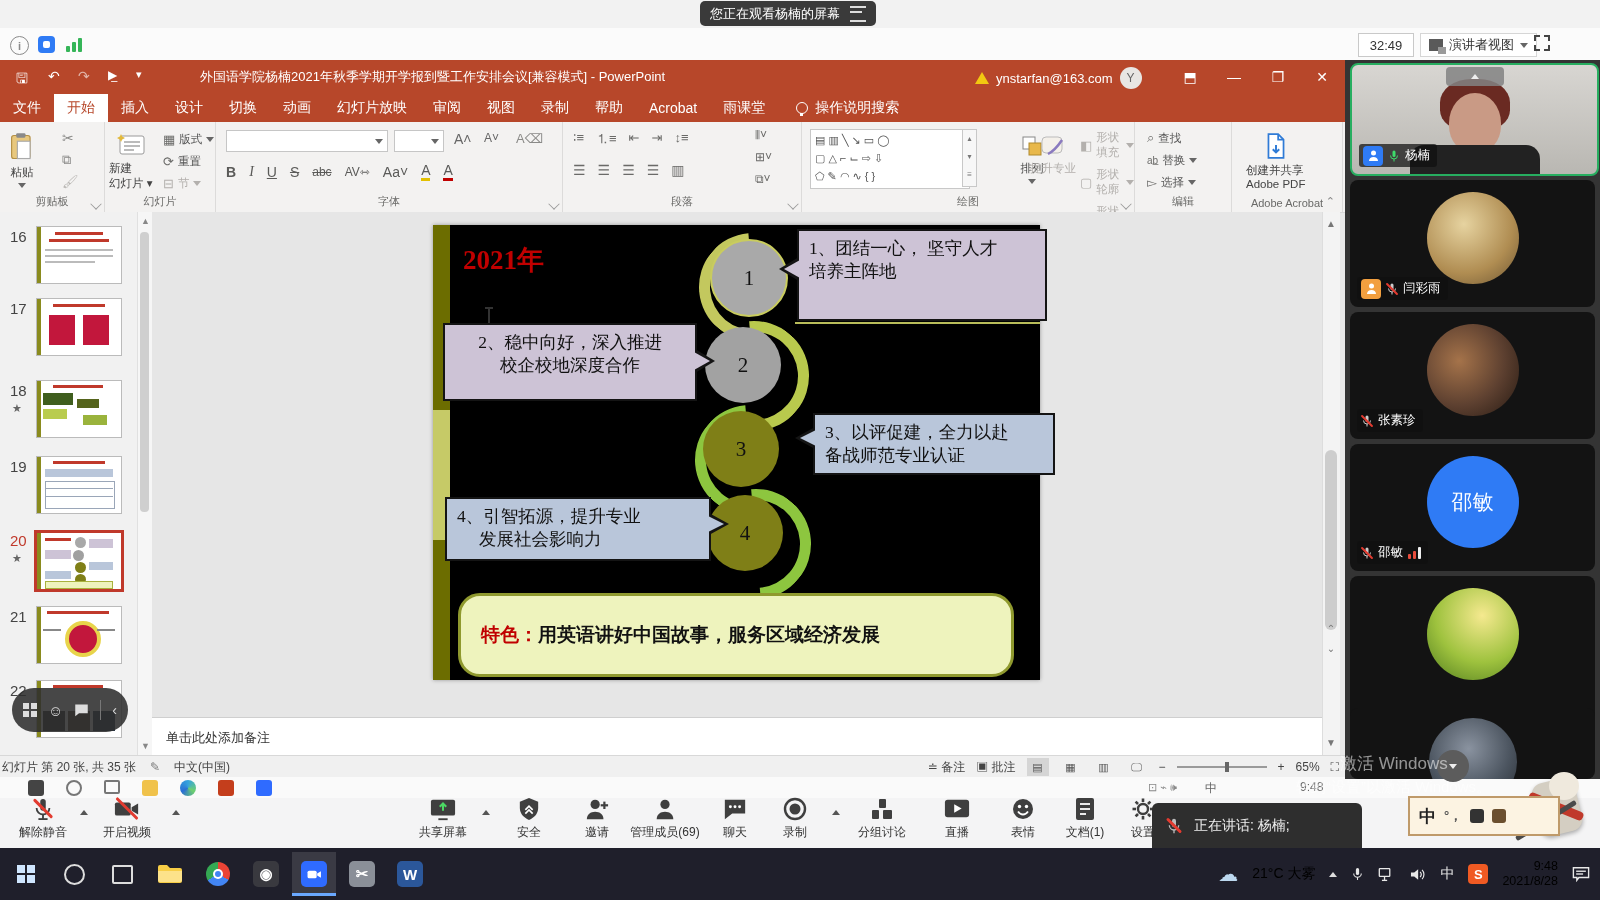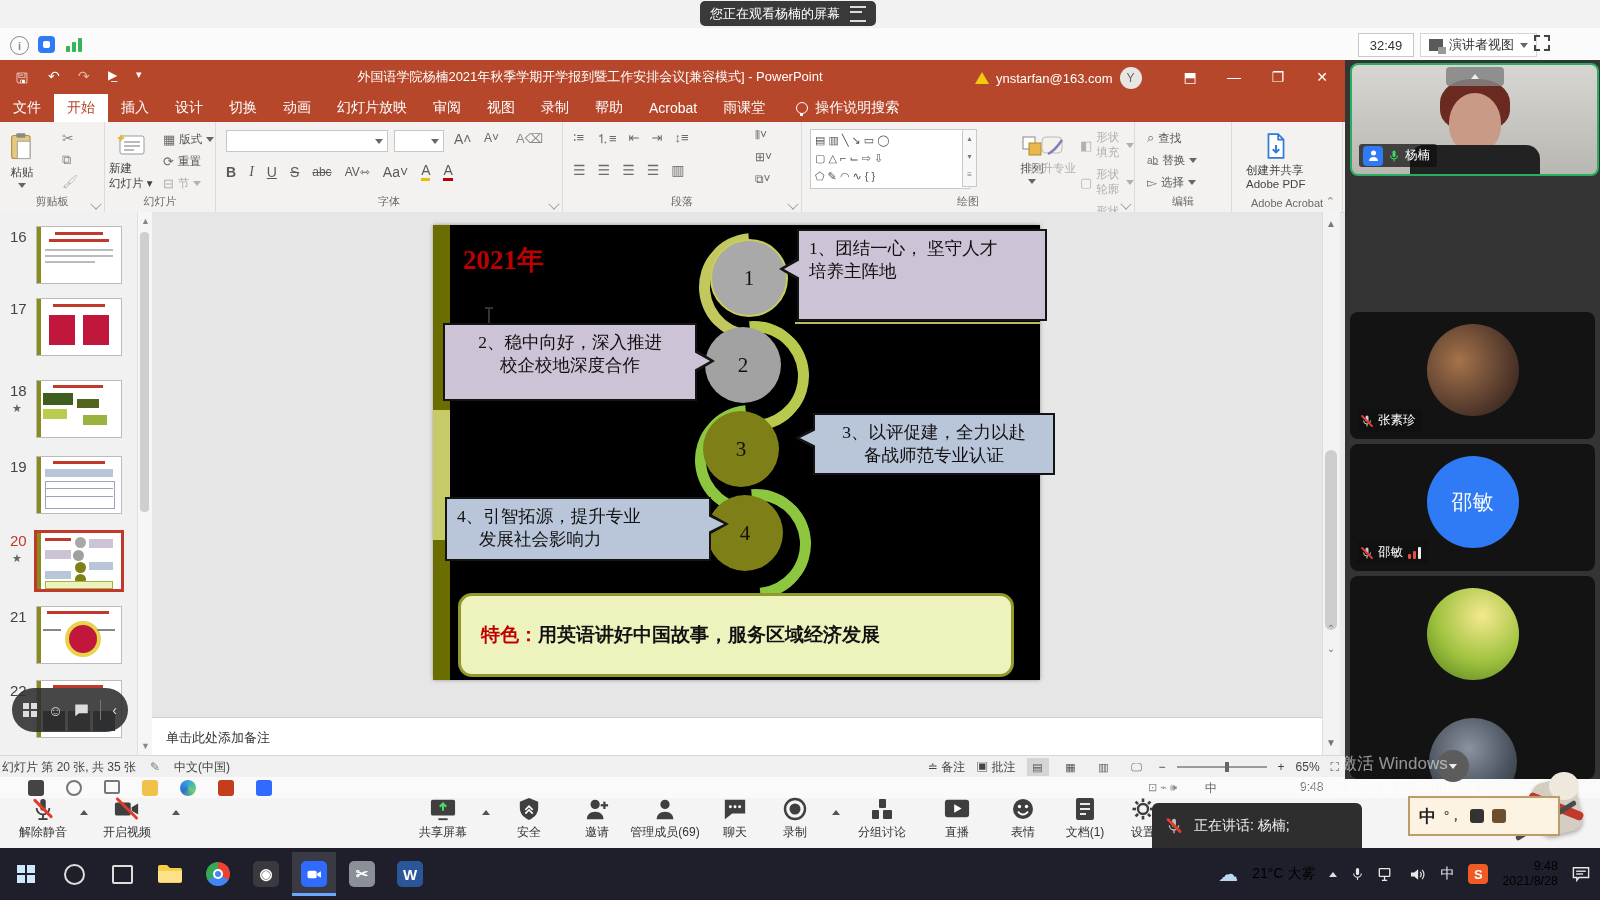--- a/index.html
+++ b/index.html
@@ -35,21 +35,21 @@
   #fs-ic{left:1534px;top:35px;width:16px;height:16px;
      background:linear-gradient(#444,#444) left top/6px 2px,linear-gradient(#444,#444) left top/2px 6px,
        linear-gradient(#444,#444) right top/6px 2px,linear-gradient(#444,#444) right top/2px 6px,
        linear-gradient(#444,#444) left bottom/6px 2px,linear-gradient(#444,#444) left bottom/2px 6px,
        linear-gradient(#444,#444) right bottom/6px 2px,linear-gradient(#444,#444) right bottom/2px 6px;
      background-repeat:no-repeat;}
 
   
   #ppt-titlebar{left:0;top:60px;width:1345px;height:34px;background:#B7472A;color:#fff;}
   .qat{position:absolute;top:68px;color:#fff;font-size:14px;}
-  #ppt-title{left:0;top:60px;width:1000px;height:34px;display:flex;align-items:center;justify-content:center;
+  #ppt-title{left:0;top:60px;width:1000px;height:34px;display:flex;align-items:center;
       color:#fff;font-size:13px;}
   #acct{left:975px;top:67px;display:flex;align-items:center;gap:7px;color:#fff;font-size:13px;}
   .warn-tri{width:0;height:0;border-left:7px solid transparent;border-right:7px solid transparent;border-bottom:12px solid #f2c811;position:relative;}
   #avatar-y{width:22px;height:22px;border-radius:50%;background:#e8e6e3;color:#666;font-size:12px;
       display:flex;align-items:center;justify-content:center;}
   .win-ctl{position:absolute;top:60px;width:44px;height:34px;color:#fff;font-size:14px;display:flex;align-items:center;justify-content:center;}
 
   #tab-row{left:0;top:94px;width:1345px;height:28px;background:#B7472A;display:flex;align-items:stretch;color:#fff;font-size:14px;}
   .tab{padding:0 13px;display:flex;align-items:center;}
   .tab.sel{background:#fff;color:#B7472A;}
@@ -94,21 +94,21 @@
   #sl-title{position:absolute;left:30px;top:18px;color:#c00000;font-weight:bold;font-size:27px;line-height:34px;}
   .circ{position:absolute;border-radius:50%;display:flex;align-items:center;justify-content:center;
      font-size:21px;color:#111;}
   .cres{position:absolute;border-radius:50%;border:11px solid transparent;}
   .callout{position:absolute;border:2px solid #141414;font-size:17.5px;line-height:23px;padding:6px 10px;color:#111;}
   .lav{background:#cdc3d6;}
   .blu{background:#b9c6da;}
   .ptr{position:absolute;width:0;height:0;}
   #divider{position:absolute;left:362px;top:97px;width:245px;height:2px;background:#b9bd5a;}
   #feature{position:absolute;left:25px;top:368px;width:550px;height:78px;background:#eef3bd;
-     border:3px solid #8f992e;border-radius:14px;font-family:Liberation Serif, serif;}
+     border:3px solid #8f992e;border-radius:22px;font-family:Liberation Serif, serif;}
   #feature div{position:absolute;left:20px;top:26px;font-size:19px;font-weight:bold;color:#111;}
   #feature b{color:#c00000;}
   #cursor-i{position:absolute;left:55px;top:84px;width:2px;height:15px;background:#333;}
   #cursor-i:before,#cursor-i:after{content:"";position:absolute;left:-3px;width:8px;height:2px;background:#333;}
   #cursor-i:before{top:-2px;} #cursor-i:after{bottom:-2px;}
 
   
   #ppt-scroll{left:1322px;top:212px;width:17px;height:543px;background:#f3f3f3;border-left:1px solid #ddd;
      font-size:10px;color:#777;}
   .sc-btn{position:absolute;left:1px;width:14px;height:16px;display:flex;align-items:center;justify-content:center;}
@@ -540,21 +540,21 @@
         <div>培养主阵地</div>
         <span class="ptr" style="left:-20px;top:26px;border-top:12px solid transparent;border-bottom:12px solid transparent;border-right:20px solid #141414;"></span>
         <span class="ptr" style="left:-15px;top:29px;border-top:9px solid transparent;border-bottom:9px solid transparent;border-right:16px solid #cdc3d6;"></span>
       </div>
       <div class="callout lav" style="left:10px;top:98px;width:230px;height:62px;text-align:center;">
         <div>2、稳中向好，深入推进</div>
         <div>校企校地深度合作</div>
         <span class="ptr" style="right:-20px;top:24px;border-top:12px solid transparent;border-bottom:12px solid transparent;border-left:20px solid #141414;"></span>
         <span class="ptr" style="right:-15px;top:27px;border-top:9px solid transparent;border-bottom:9px solid transparent;border-left:16px solid #cdc3d6;"></span>
       </div>
-      <div class="callout blu" style="left:380px;top:188px;width:218px;height:46px;text-align:center;">
+      <div class="callout blu" style="left:380px;top:188px;width:218px;height:46px;text-align:left;">
         <div>3、以评促建，全力以赴</div>
         <div>备战师范专业认证</div>
         <span class="ptr" style="left:-20px;top:12px;border-top:11px solid transparent;border-bottom:11px solid transparent;border-right:20px solid #141414;"></span>
         <span class="ptr" style="left:-15px;top:15px;border-top:8px solid transparent;border-bottom:8px solid transparent;border-right:16px solid #b9c6da;"></span>
       </div>
       <div class="callout blu" style="left:12px;top:272px;width:242px;height:48px;">
         <div>4、引智拓源，提升专业</div>
         <div style="padding-left:22px;">发展社会影响力</div>
         <span class="ptr" style="right:-20px;top:14px;border-top:11px solid transparent;border-bottom:11px solid transparent;border-left:20px solid #141414;"></span>
         <span class="ptr" style="right:-15px;top:17px;border-top:8px solid transparent;border-bottom:8px solid transparent;border-left:16px solid #b9c6da;"></span>
@@ -766,20 +766,40 @@
         </span>
         <svg width="12" height="14" viewBox="0 0 24 26" fill="#3ddc6a">
             <rect x="9" y="2" width="6" height="13" rx="3"></rect>
             <path d="M5 12a7 7 0 0 0 14 0" fill="none" stroke="#3ddc6a" stroke-width="2"></path>
             <line x1="12" y1="19" x2="12" y2="24" stroke="#3ddc6a" stroke-width="2"></line>
           </svg>
         <span>杨楠</span>
       </div>
     </div>
 
+    <div class="vtile" style="top:120px;height:127px;">
+      <div class="av" style="top:12px;width:92px;height:92px;background:radial-gradient(circle at 40% 35%,#e6d3a0,#b08d52 60%,#6b5432);"></div>
+      <div class="vbadge">
+        <span class="chip" style="background:#f29f3f;">
+          <svg width="13" height="13" viewBox="0 0 26 24" fill="#fff">
+              <circle cx="13" cy="7" r="5"></circle>
+              <path d="M4 23c0-5 4-8 9-8s9 3 9 8z"></path>
+            </svg>
+        </span>
+        <span style="position:relative;width:12px;height:14px;">
+          <svg width="12" height="14" viewBox="0 0 24 26" fill="#ccc">
+              <rect x="9" y="2" width="6" height="13" rx="3"></rect>
+              <path d="M5 12a7 7 0 0 0 14 0" fill="none" stroke="#ccc" stroke-width="2"></path>
+              <line x1="12" y1="19" x2="12" y2="24" stroke="#ccc" stroke-width="2"></line>
+            </svg>
+          <span class="slash" style="width:16px;height:2px;top:6px;left:-2px;"></span>
+        </span>
+        <span>闫彩雨</span>
+      </div>
+    </div>
 
     <div class="vtile" style="top:252px;height:127px;">
       <div class="av" style="top:12px;width:92px;height:92px;background:radial-gradient(circle at 35% 40%,#a5734a,#5d4030 55%,#241811);"></div>
       <div class="vbadge">
         <span style="position:relative;width:12px;height:14px;">
           <svg width="12" height="14" viewBox="0 0 24 26" fill="#ccc">
               <rect x="9" y="2" width="6" height="13" rx="3"></rect>
               <path d="M5 12a7 7 0 0 0 14 0" fill="none" stroke="#ccc" stroke-width="2"></path>
               <line x1="12" y1="19" x2="12" y2="24" stroke="#ccc" stroke-width="2"></line>
             </svg>

